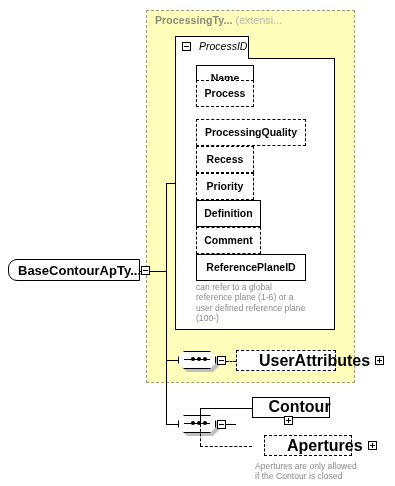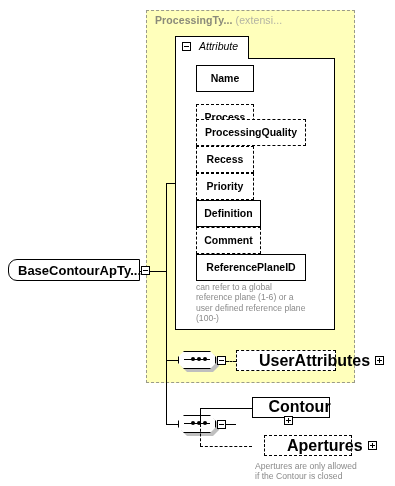--- a/index.html
+++ b/index.html
@@ -234,29 +234,29 @@
 
 <div id="canvas">
 
   <div id="ext-box"></div>
   <div id="ext-title"><span>ProcessingTy...</span><span class="paren">(extensi...</span></div>
 
   <div id="attr-box"></div>
   <div id="attr-box-topline"></div>
   <div id="attr-tab"></div>
   <div class="ctrl" style="left:182px; top:42px;"></div>
-  <div id="attr-tab-label">Attribute</div>
+  <div id="attr-tab-label">ProcessID</div>
 
   <div class="shadow" style="left:199px; top:68px; width:58px; height:19px;"></div>
   <div class="attr-node req" style="left:196px; top:65px; width:58px;">
     <span class="label">Name</span>
   </div>
 
   <div class="shadow" style="left:199px; top:95px; width:58px; height:19px;"></div>
-  <div class="attr-node opt" style="left:196px; top:80px; width:58px;margin-top:24px;">
+  <div class="attr-node opt" style="left:196px; top:80px; width:58px;">
     <span class="label">Process</span>
   </div>
 
   <div class="shadow" style="left:199px; top:122px; width:110px; height:19px;"></div>
   <div class="attr-node opt" style="left:196px; top:119px; width:110px;">
     <span class="label">ProcessingQuality</span>
   </div>
 
   <div class="shadow" style="left:199px; top:149px; width:58px; height:19px;"></div>
   <div class="attr-node opt" style="left:196px; top:146px; width:58px;">

